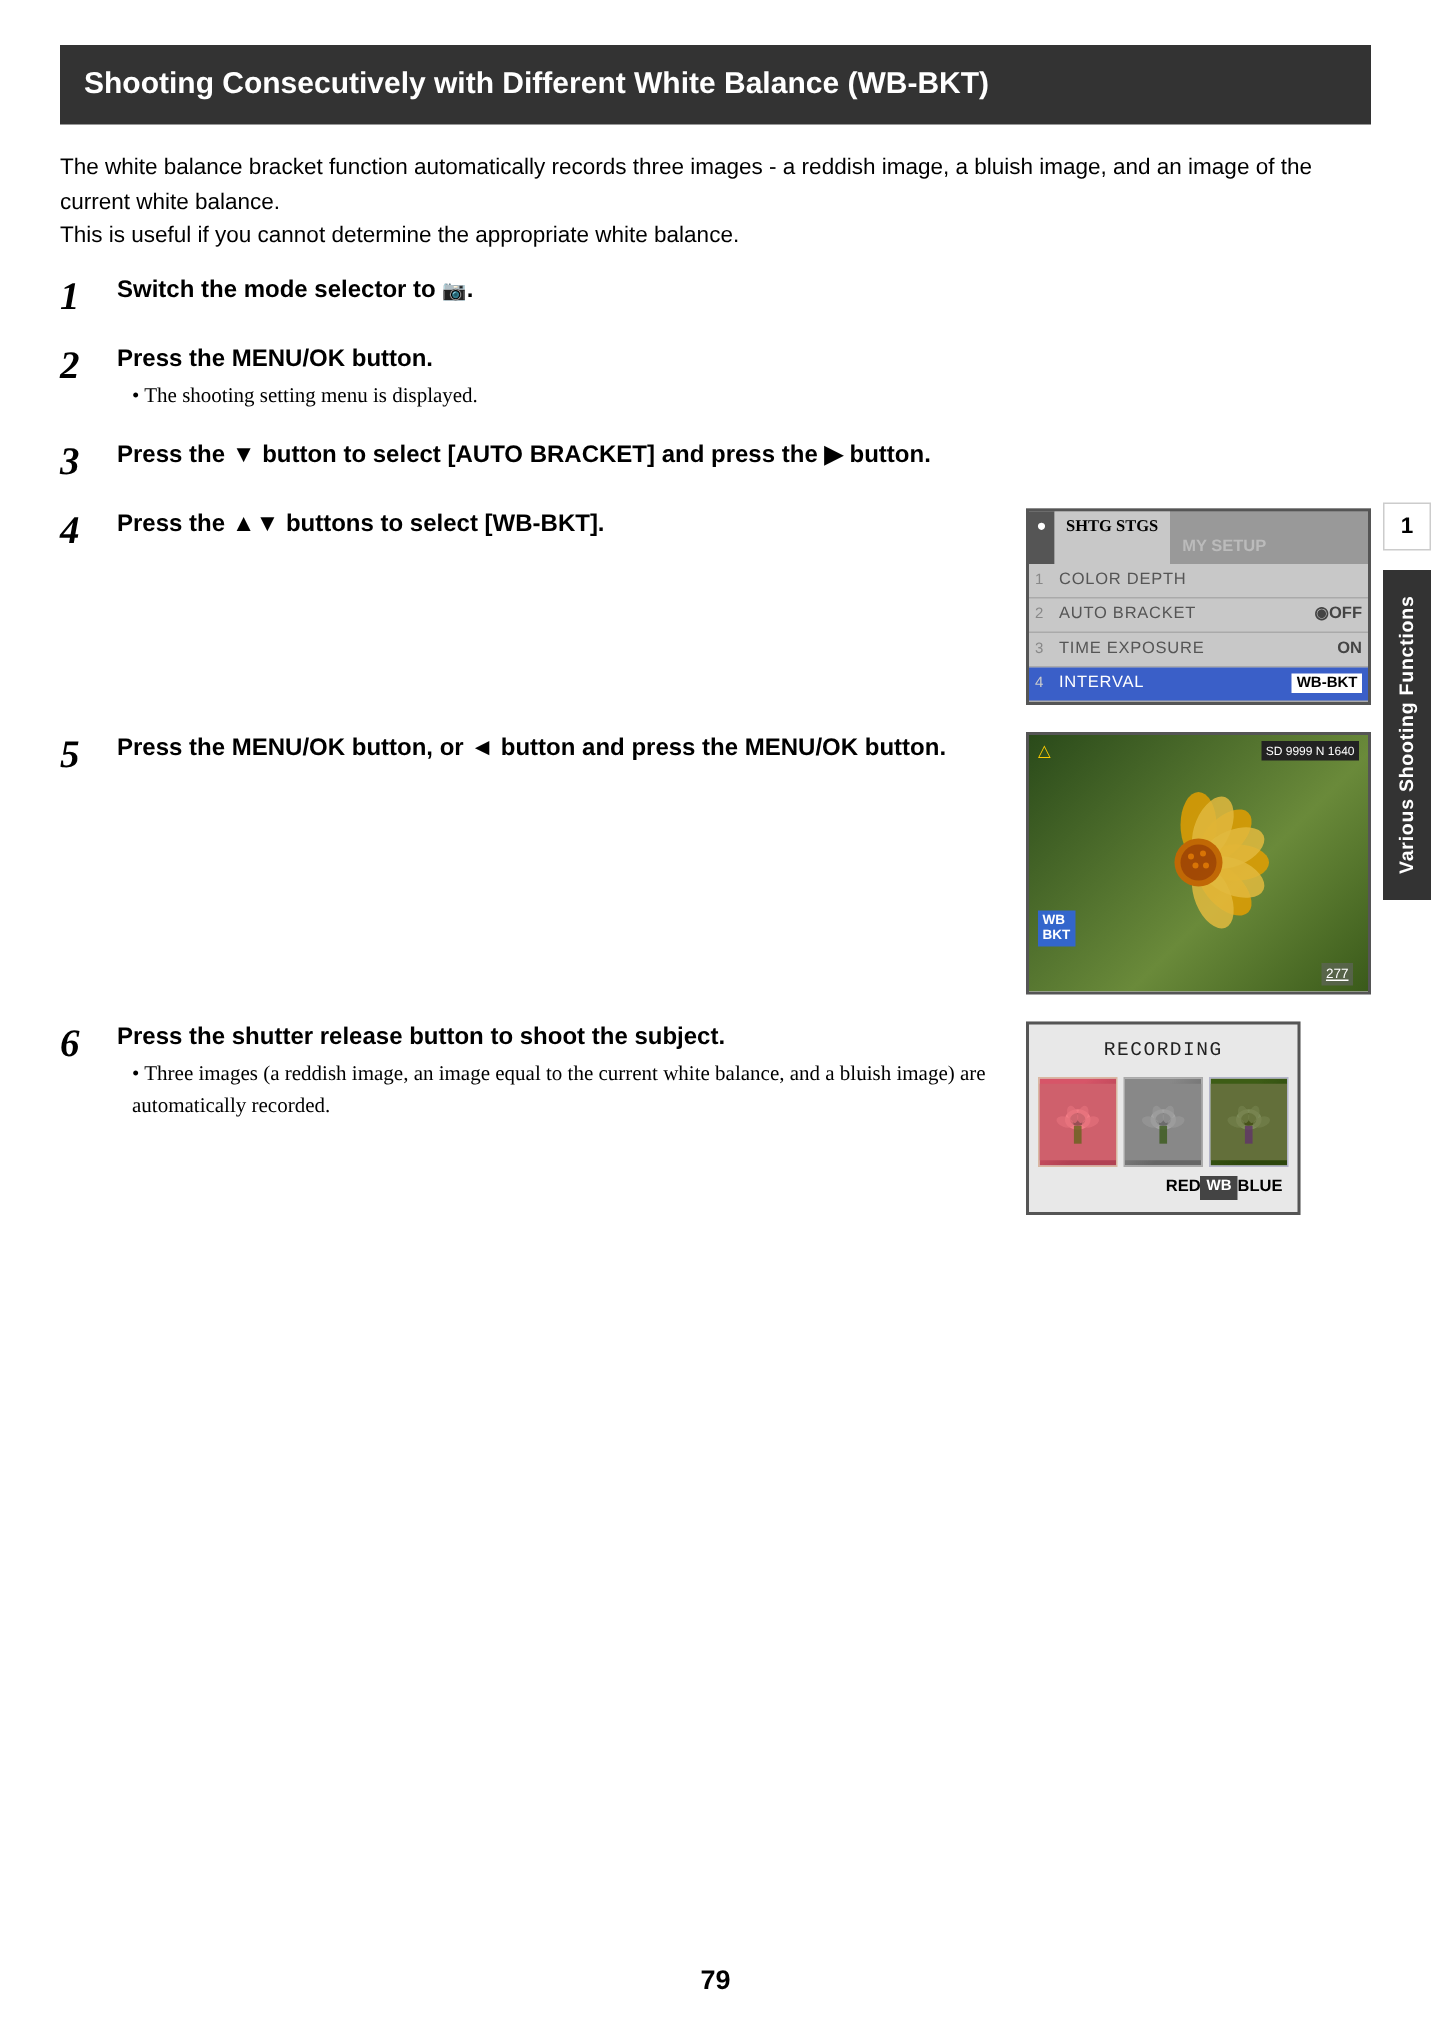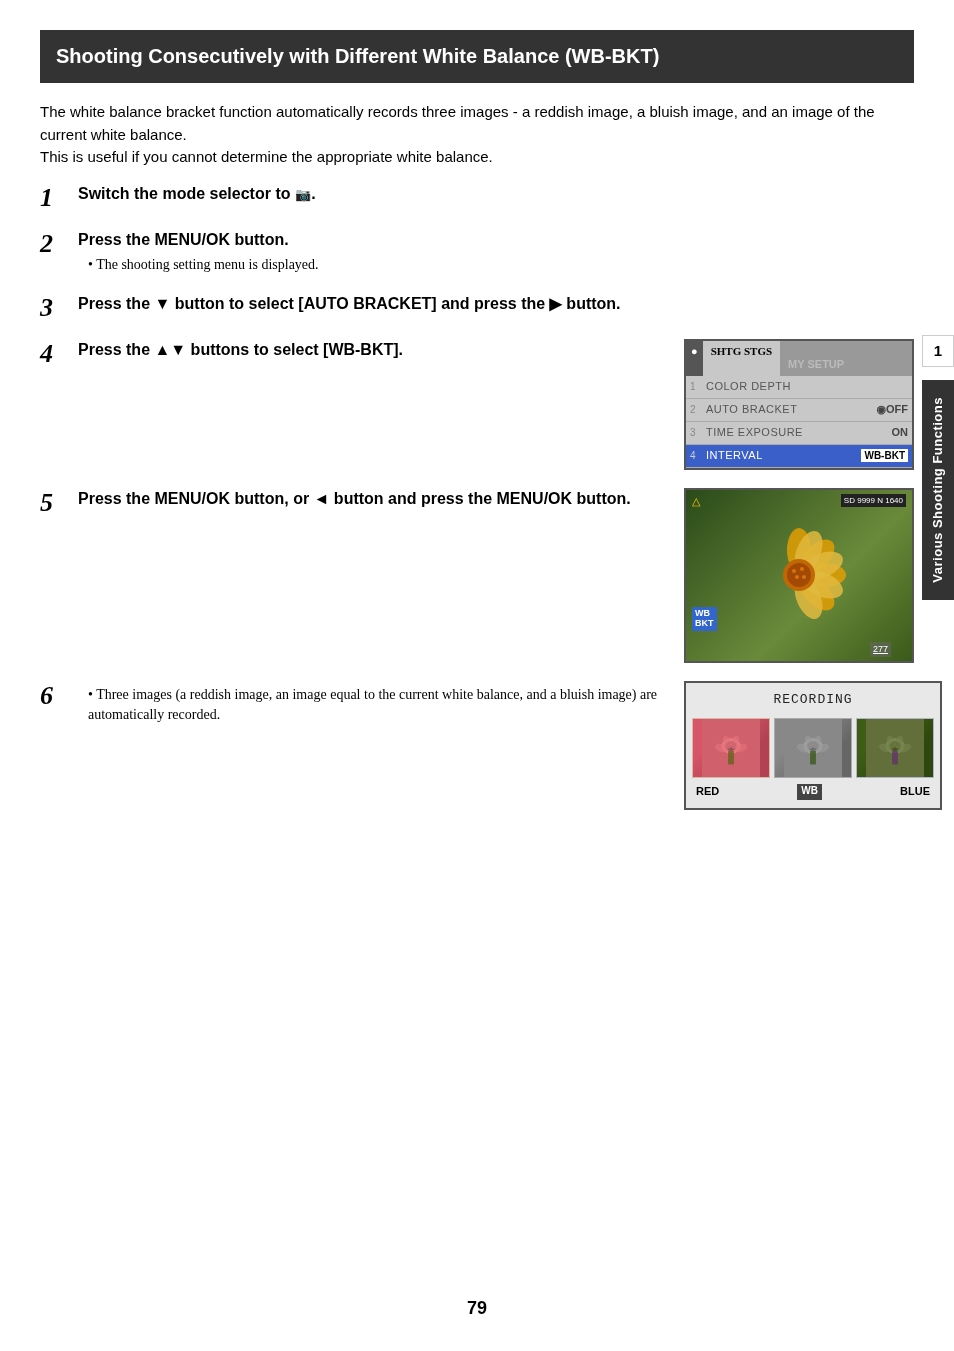--- a/index.html
+++ b/index.html
@@ -208,33 +208,33 @@
       background: #3366cc;
       color: #fff;
       font-size: 9px;
       font-weight: bold;
       padding: 2px 3px;
       line-height: 1.1;
     }
     .cam-hud-bottom {
       position: absolute;
       bottom: 4px;
-      right: 21px;
+      right: 10px;
       font-size: 9px;
       color: #fff;
       background: rgba(100,100,100,0.6);
       padding: 1px 3px;
       text-decoration: underline;
     }
 
     
     .recording-screen {
       border: 2px solid #555;
       background: #e8e8e8;
-      width: 258px;
+      width: 183px;
       padding: 8px 6px;
     }
     .recording-title {
       font-size: 13px;
       text-align: center;
       margin-bottom: 8px;
       letter-spacing: 1px;
       color: #222;
       font-family: 'Courier New', monospace;
     }
@@ -258,21 +258,21 @@
     .rec-img-blue {
       background: linear-gradient(135deg, #449 30%, #337 70%);
       filter: sepia(0.3) hue-rotate(200deg) saturate(1.3);
     }
     .rec-img svg {
       width: 100%;
       height: 100%;
     }
     .recording-labels {
       display: flex;
-      justify-content: space-between;
+      justify-content: flex-end;
       font-size: 11px;
       font-weight: bold;
       color: #000;
       padding: 0 4px;
     }
     .rec-label-mid {
       background: #444;
       color: #fff;
       padding: 0 4px;
       font-size: 10px;
@@ -309,21 +309,21 @@
       text-align: center;
       font-size: 15px;
       font-weight: bold;
       padding: 4px 0;
       border: 1px solid #ccc;
     }
 
     
     .page-number {
       position: absolute;
-      bottom: 30px;
+      bottom: 18px;
       left: 50%;
       transform: translateX(-50%);
       font-size: 18px;
       font-weight: bold;
     }
 
     
     .step56-row {
       display: flex;
       gap: 20px;
@@ -457,20 +457,21 @@
       <div class="cam-hud-bottom">277</div>
     </div>
   </div>
 </div>
 
 <div class="step56-row">
   <div class="step-left">
     <div class="step">
       <div class="step-number">6</div>
       <div class="step-content">
+        <div class="step-title">Press the shutter release button to shoot the subject.</div>
         <div class="step-sub">Three images (a reddish image, an image equal to the current white balance, and a bluish image) are automatically recorded.</div>
       </div>
     </div>
   </div>
   <div class="step-right">
 
     <div class="recording-screen">
       <div class="recording-title">RECORDING</div>
       <div class="recording-images">
 

